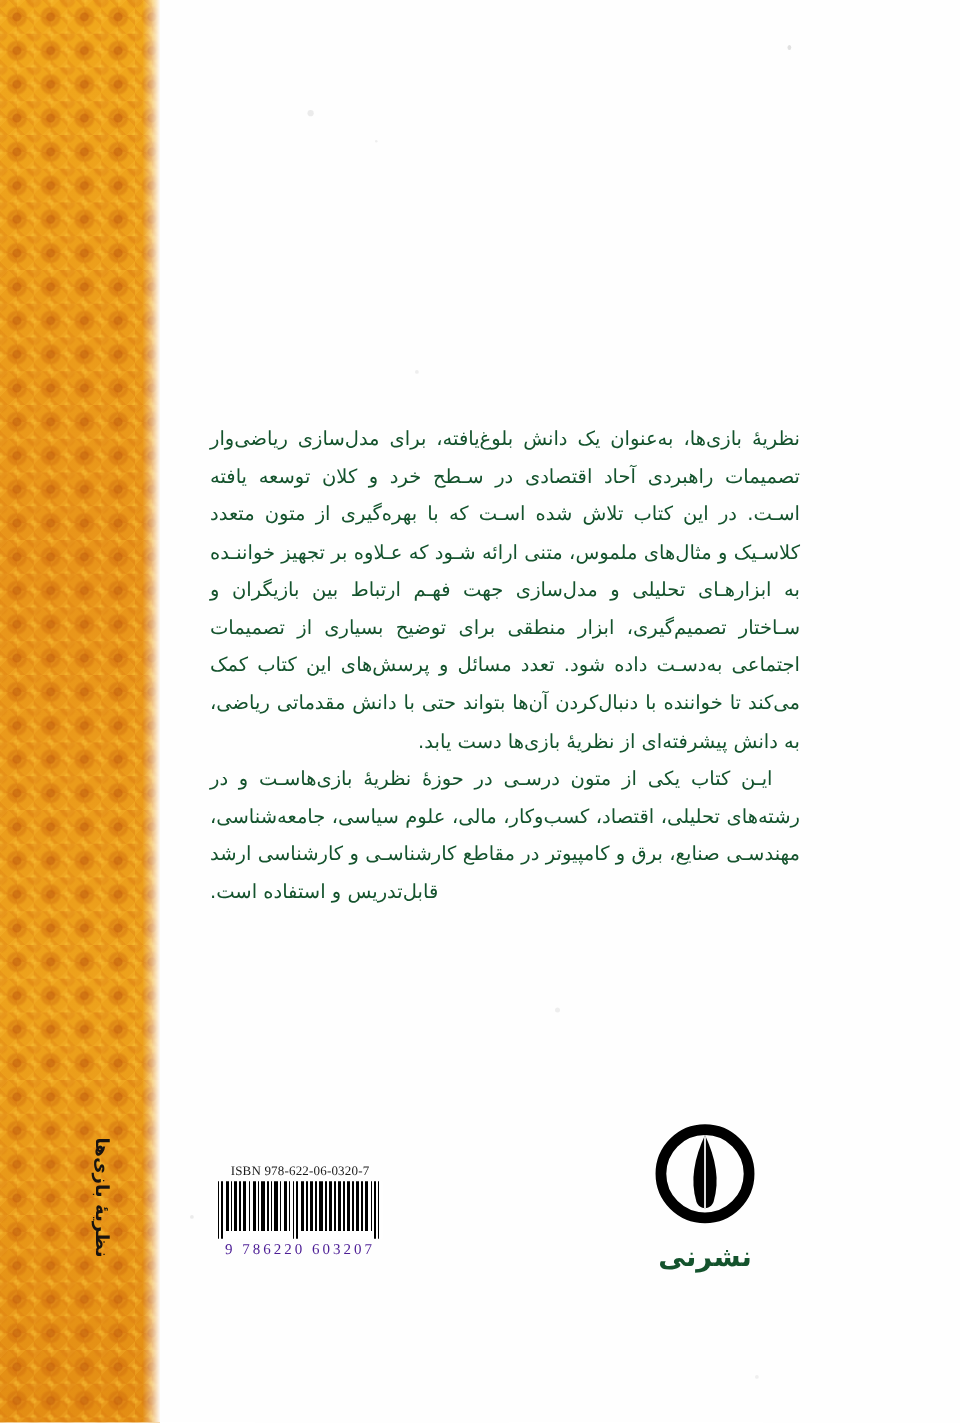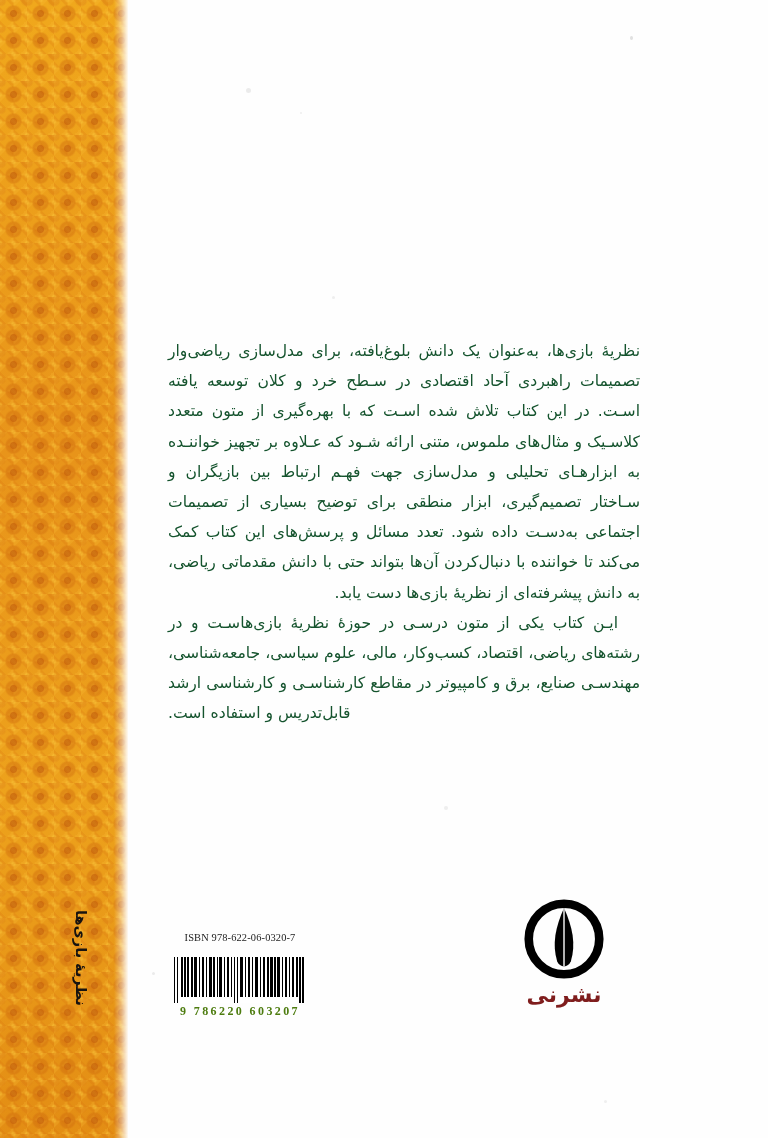--- a/index.html
+++ b/index.html
@@ -123,55 +123,54 @@
     top: 932px;
     width: 136px;
     direction: ltr;
   }
   #isbn-text {
     font-family: "Liberation Serif", "DejaVu Serif", serif;
     font-size: 10.4px;
     letter-spacing: .15px;
     color: #1a1a1a;
     text-align: center;
-    margin-bottom: 14px;
+    margin-bottom: 2px;
     white-space: nowrap;
   }
   #barcode-bars {
     height: 46px;
     width: 134px;
     display: block;
   }
   #ean-digits {
     font-family: "Liberation Serif", "DejaVu Serif", serif;
     font-size: 12px;
     letter-spacing: 2.4px;
-    color: #4d7c0f;
+    color: #4c1d95;
     text-align: center;
     margin-top: 1px;
     white-space: nowrap;
     direction: ltr;
-    font-weight: bold;
   }
 
   
   #publisher {
     position: absolute;
     left: 512px;
     top: 896px;
     width: 104px;
     text-align: center;
   }
   #publisher-mark { display: block; margin: 0 auto; }
   #publisher-name {
     font-family: "DejaVu Sans", "Liberation Sans", sans-serif;
     font-size: 22px;
     font-weight: 700;
-    color: #7f1d1d;
-    margin-top: 0;
+    color: #14532d;
+    margin-top: 12px;
     letter-spacing: 0px;
     direction: rtl;
   }
 </style>
 </head>
 <body>
 
 <div id="page">
 
   <div id="spine-band"></div>
@@ -183,21 +182,21 @@
   <div class="speckle" style="left:630px; top:36px; width:3px; height:4px;"></div>
   <div class="speckle" style="left:246px; top:88px; width:5px; height:5px; opacity:.35;"></div>
   <div class="speckle" style="left:332px; top:296px; width:3px; height:3px; opacity:.3;"></div>
   <div class="speckle" style="left:444px; top:806px; width:4px; height:4px; opacity:.3;"></div>
   <div class="speckle" style="left:152px; top:972px; width:3px; height:3px; opacity:.35;"></div>
   <div class="speckle" style="left:300px; top:112px; width:2px; height:2px; opacity:.3;"></div>
   <div class="speckle" style="left:604px; top:1100px; width:3px; height:3px; opacity:.28;"></div>
 
   <div id="blurb">
     <p class="para1">نظریهٔ بازی‌ها، به‌عنوان یک دانش بلوغ‌یافته، برای مدل‌سازی ریاضی‌وار تصمیمات راهبردی آحاد اقتصادی در سـطح خرد و کلان توسعه یافته اسـت. در این کتاب تلاش شده اسـت که با بهره‌گیری از متون متعدد کلاسـیک و مثال‌های ملموس، متنی ارائه شـود که عـلاوه بر تجهیز خواننـده به ابزارهـای تحلیلی و مدل‌سازی جهت فهـم ارتباط بین بازیگران و سـاختار تصمیم‌گیری، ابزار منطقی برای توضیح بسیاری از تصمیمات اجتماعی به‌دسـت داده شود. تعدد مسائل و پرسش‌های این کتاب کمک می‌کند تا خواننده با دنبال‌کردن آن‌ها بتواند حتی با دانش مقدماتی ریاضی، به دانش پیشرفته‌ای از نظریهٔ بازی‌ها دست یابد.</p>
-    <p class="para2">ایـن کتاب یکی از متون درسـی در حوزهٔ نظریهٔ بازی‌هاسـت و در رشته‌های ریاضی، اقتصاد، کسب‌وکار، مالی، علوم سیاسی، جامعه‌شناسی، مهندسـی صنایع، برق و کامپیوتر در مقاطع کارشناسـی و کارشناسی ارشد قابل‌تدریس و استفاده است.</p>
+    <p class="para2">ایـن کتاب یکی از متون درسـی در حوزهٔ نظریهٔ بازی‌هاسـت و در رشته‌های تحلیلی، اقتصاد، کسب‌وکار، مالی، علوم سیاسی، جامعه‌شناسی، مهندسـی صنایع، برق و کامپیوتر در مقاطع کارشناسـی و کارشناسی ارشد قابل‌تدریس و استفاده است.</p>
   </div>
 
   <div id="barcode-block">
     <div id="isbn-text">ISBN 978-622-06-0320-7</div>
     <svg id="barcode-bars" viewBox="0 0 134 46" preserveAspectRatio="none" shape-rendering="crispEdges">
       <rect x="0" y="0" width="134" height="46" fill="#ffffff"></rect>
       <g fill="#000000">
         <rect x="2" y="0" width="1.2" height="46"></rect>
         <rect x="5" y="0" width="1.2" height="46"></rect>
         <rect x="8.6" y="0" width="2.6" height="40"></rect>

